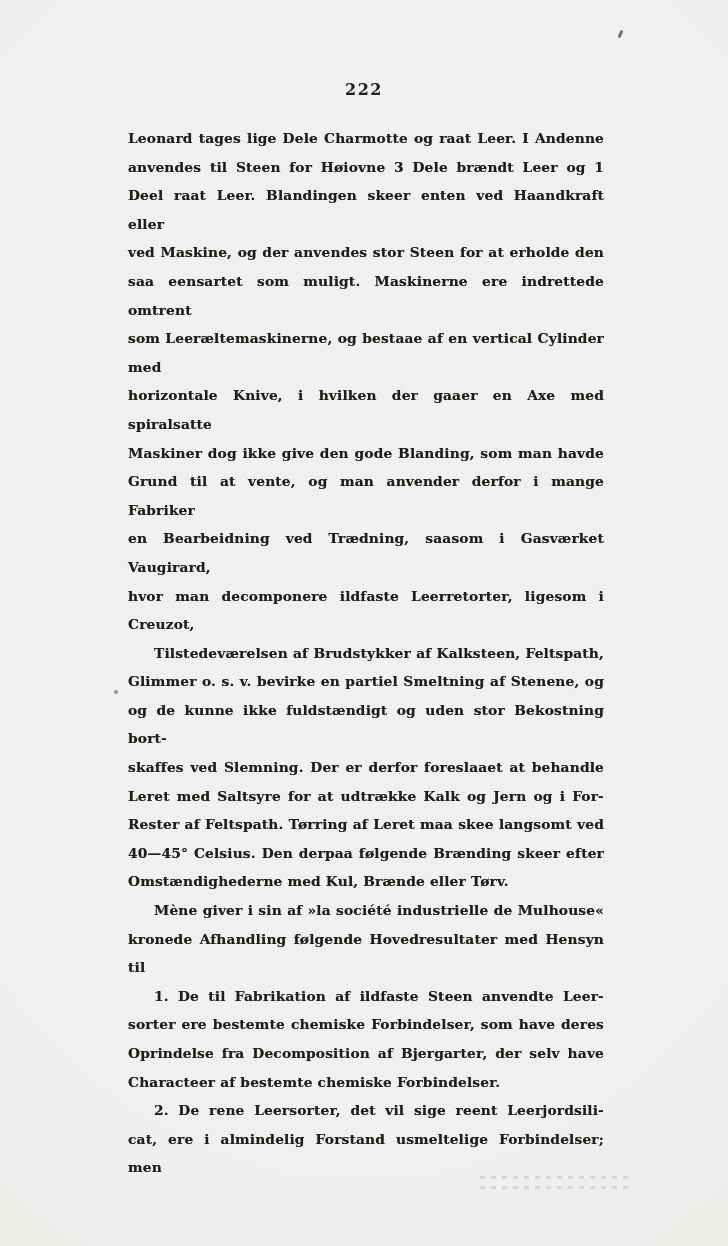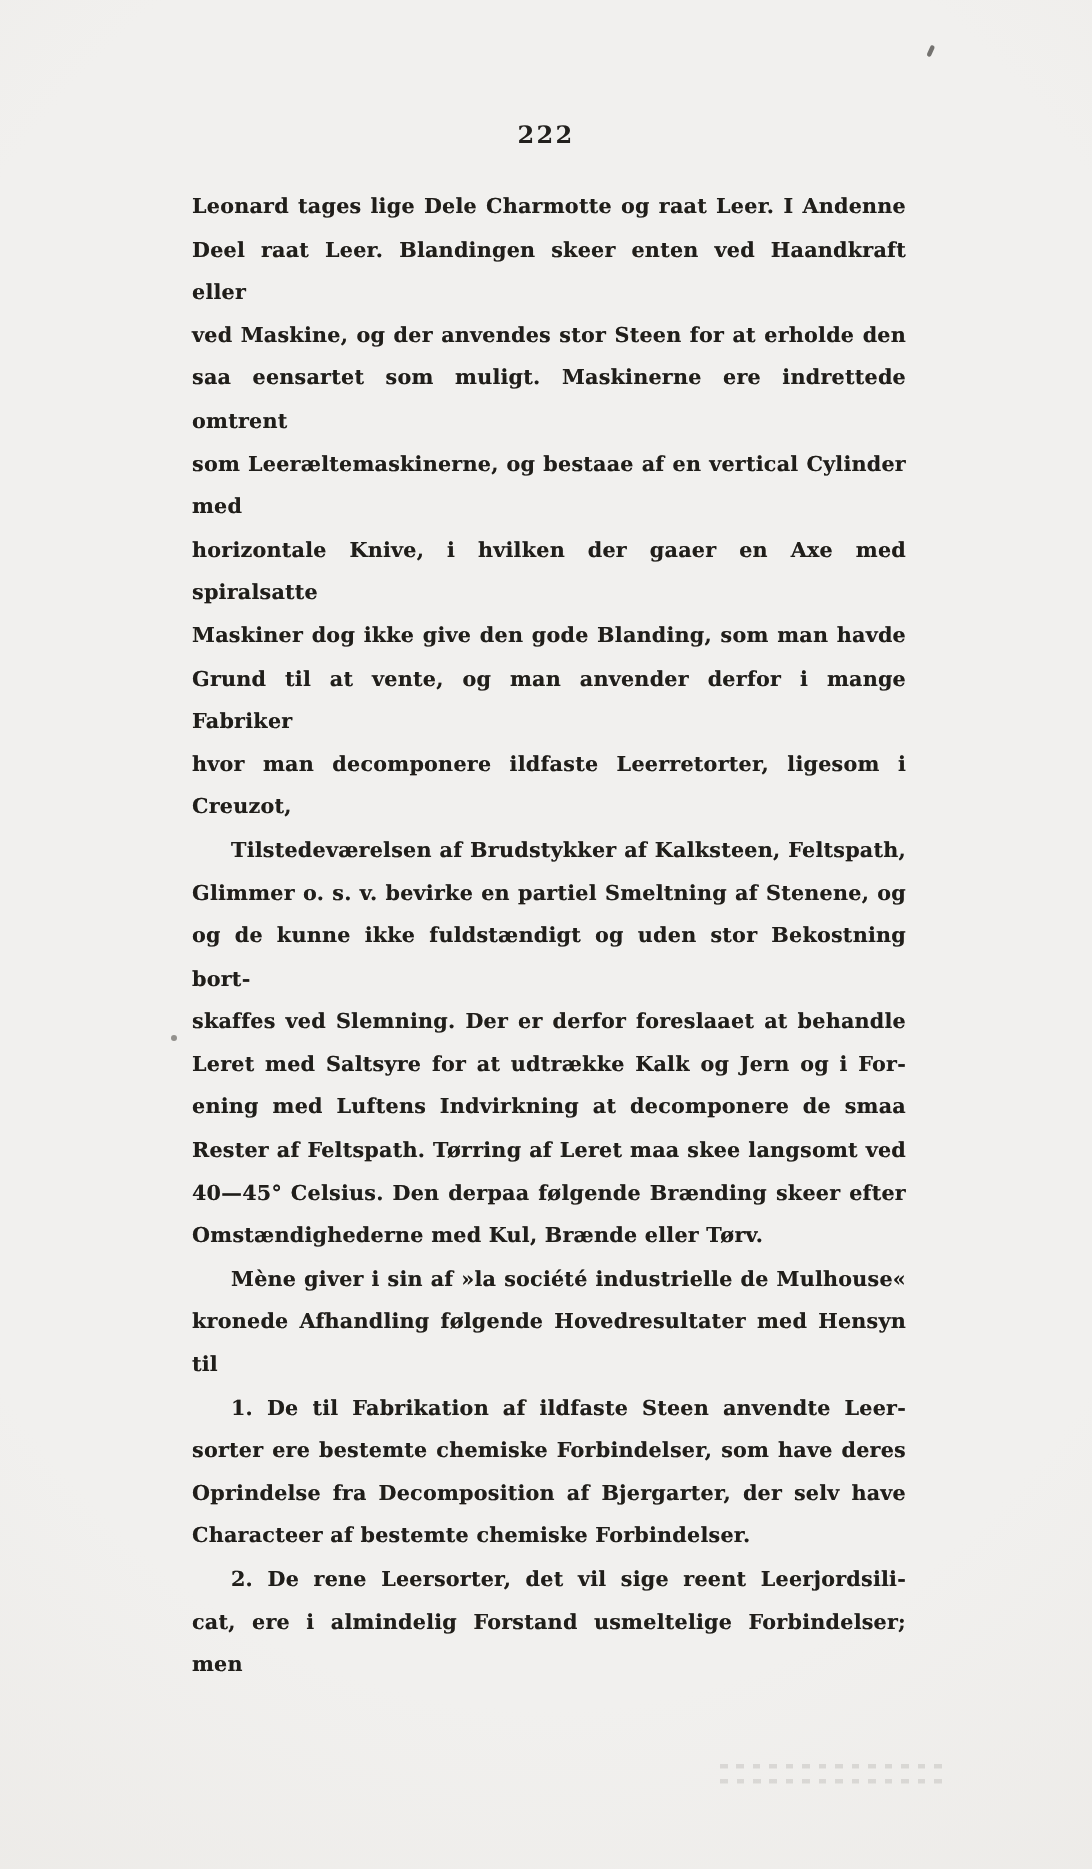--- a/index.html
+++ b/index.html
@@ -94,36 +94,37 @@
 
 <div class="page">
   <div class="ink-speck-top"></div>
   <div class="ink-speck-left"></div>
 
   <div class="page-number">222</div>
 
   <div class="text-block" id="text-container">
       <div class="paragraph">
         <div class="line">Leonard tages lige Dele Charmotte og raat Leer.  I Andenne</div>
+        <div class="line">anvendes til Steen for Høiovne 3 Dele brændt Leer og 1</div>
         <div class="line">Deel raat Leer.  Blandingen skeer enten ved Haandkraft eller</div>
         <div class="line">ved Maskine, og der anvendes stor Steen for at erholde den</div>
         <div class="line">saa eensartet som muligt.  Maskinerne ere indrettede omtrent</div>
         <div class="line">som Leeræltemaskinerne, og bestaae af en vertical Cylinder med</div>
         <div class="line">horizontale Knive, i hvilken der gaaer en Axe med spiralsatte</div>
         <div class="line">Maskiner dog ikke give den gode Blanding, som man havde</div>
         <div class="line">Grund til at vente, og man anvender derfor i mange Fabriker</div>
+        <div class="line">en Bearbeidning ved Trædning, saasom i Gasværket Vaugirard,</div>
         <div class="line">hvor man decomponere ildfaste Leerretorter, ligesom i Creuzot,</div>
       </div>
       <div class="paragraph">
         <div class="line indent">Tilstedeværelsen af Brudstykker af Kalksteen, Feltspath,</div>
         <div class="line">Glimmer o. s. v. bevirke en partiel Smeltning af Stenene, og</div>
         <div class="line">og de kunne ikke fuldstændigt og uden stor Bekostning bort-</div>
         <div class="line">skaffes ved Slemning.  Der er derfor foreslaaet at behandle</div>
         <div class="line">Leret med Saltsyre for at udtrække Kalk og Jern og i For-</div>
-        <div class="line">ening med Luftens Indvirkning at decomponere de smaa</div>
         <div class="line">Rester af Feltspath.  Tørring af Leret maa skee langsomt ved</div>
         <div class="line">40—45° Celsius.  Den derpaa følgende Brænding skeer efter</div>
         <div class="line last">Omstændighederne med Kul, Brænde eller Tørv.</div>
       </div>
       <div class="paragraph">
         <div class="line indent">Mène giver i sin af »la société industrielle de Mulhouse«</div>
         <div class="line">kronede Afhandling følgende Hovedresultater med Hensyn til</div>
       </div>
       <div class="paragraph">
         <div class="line indent">1.  De til Fabrikation af ildfaste Steen anvendte Leer-</div>

